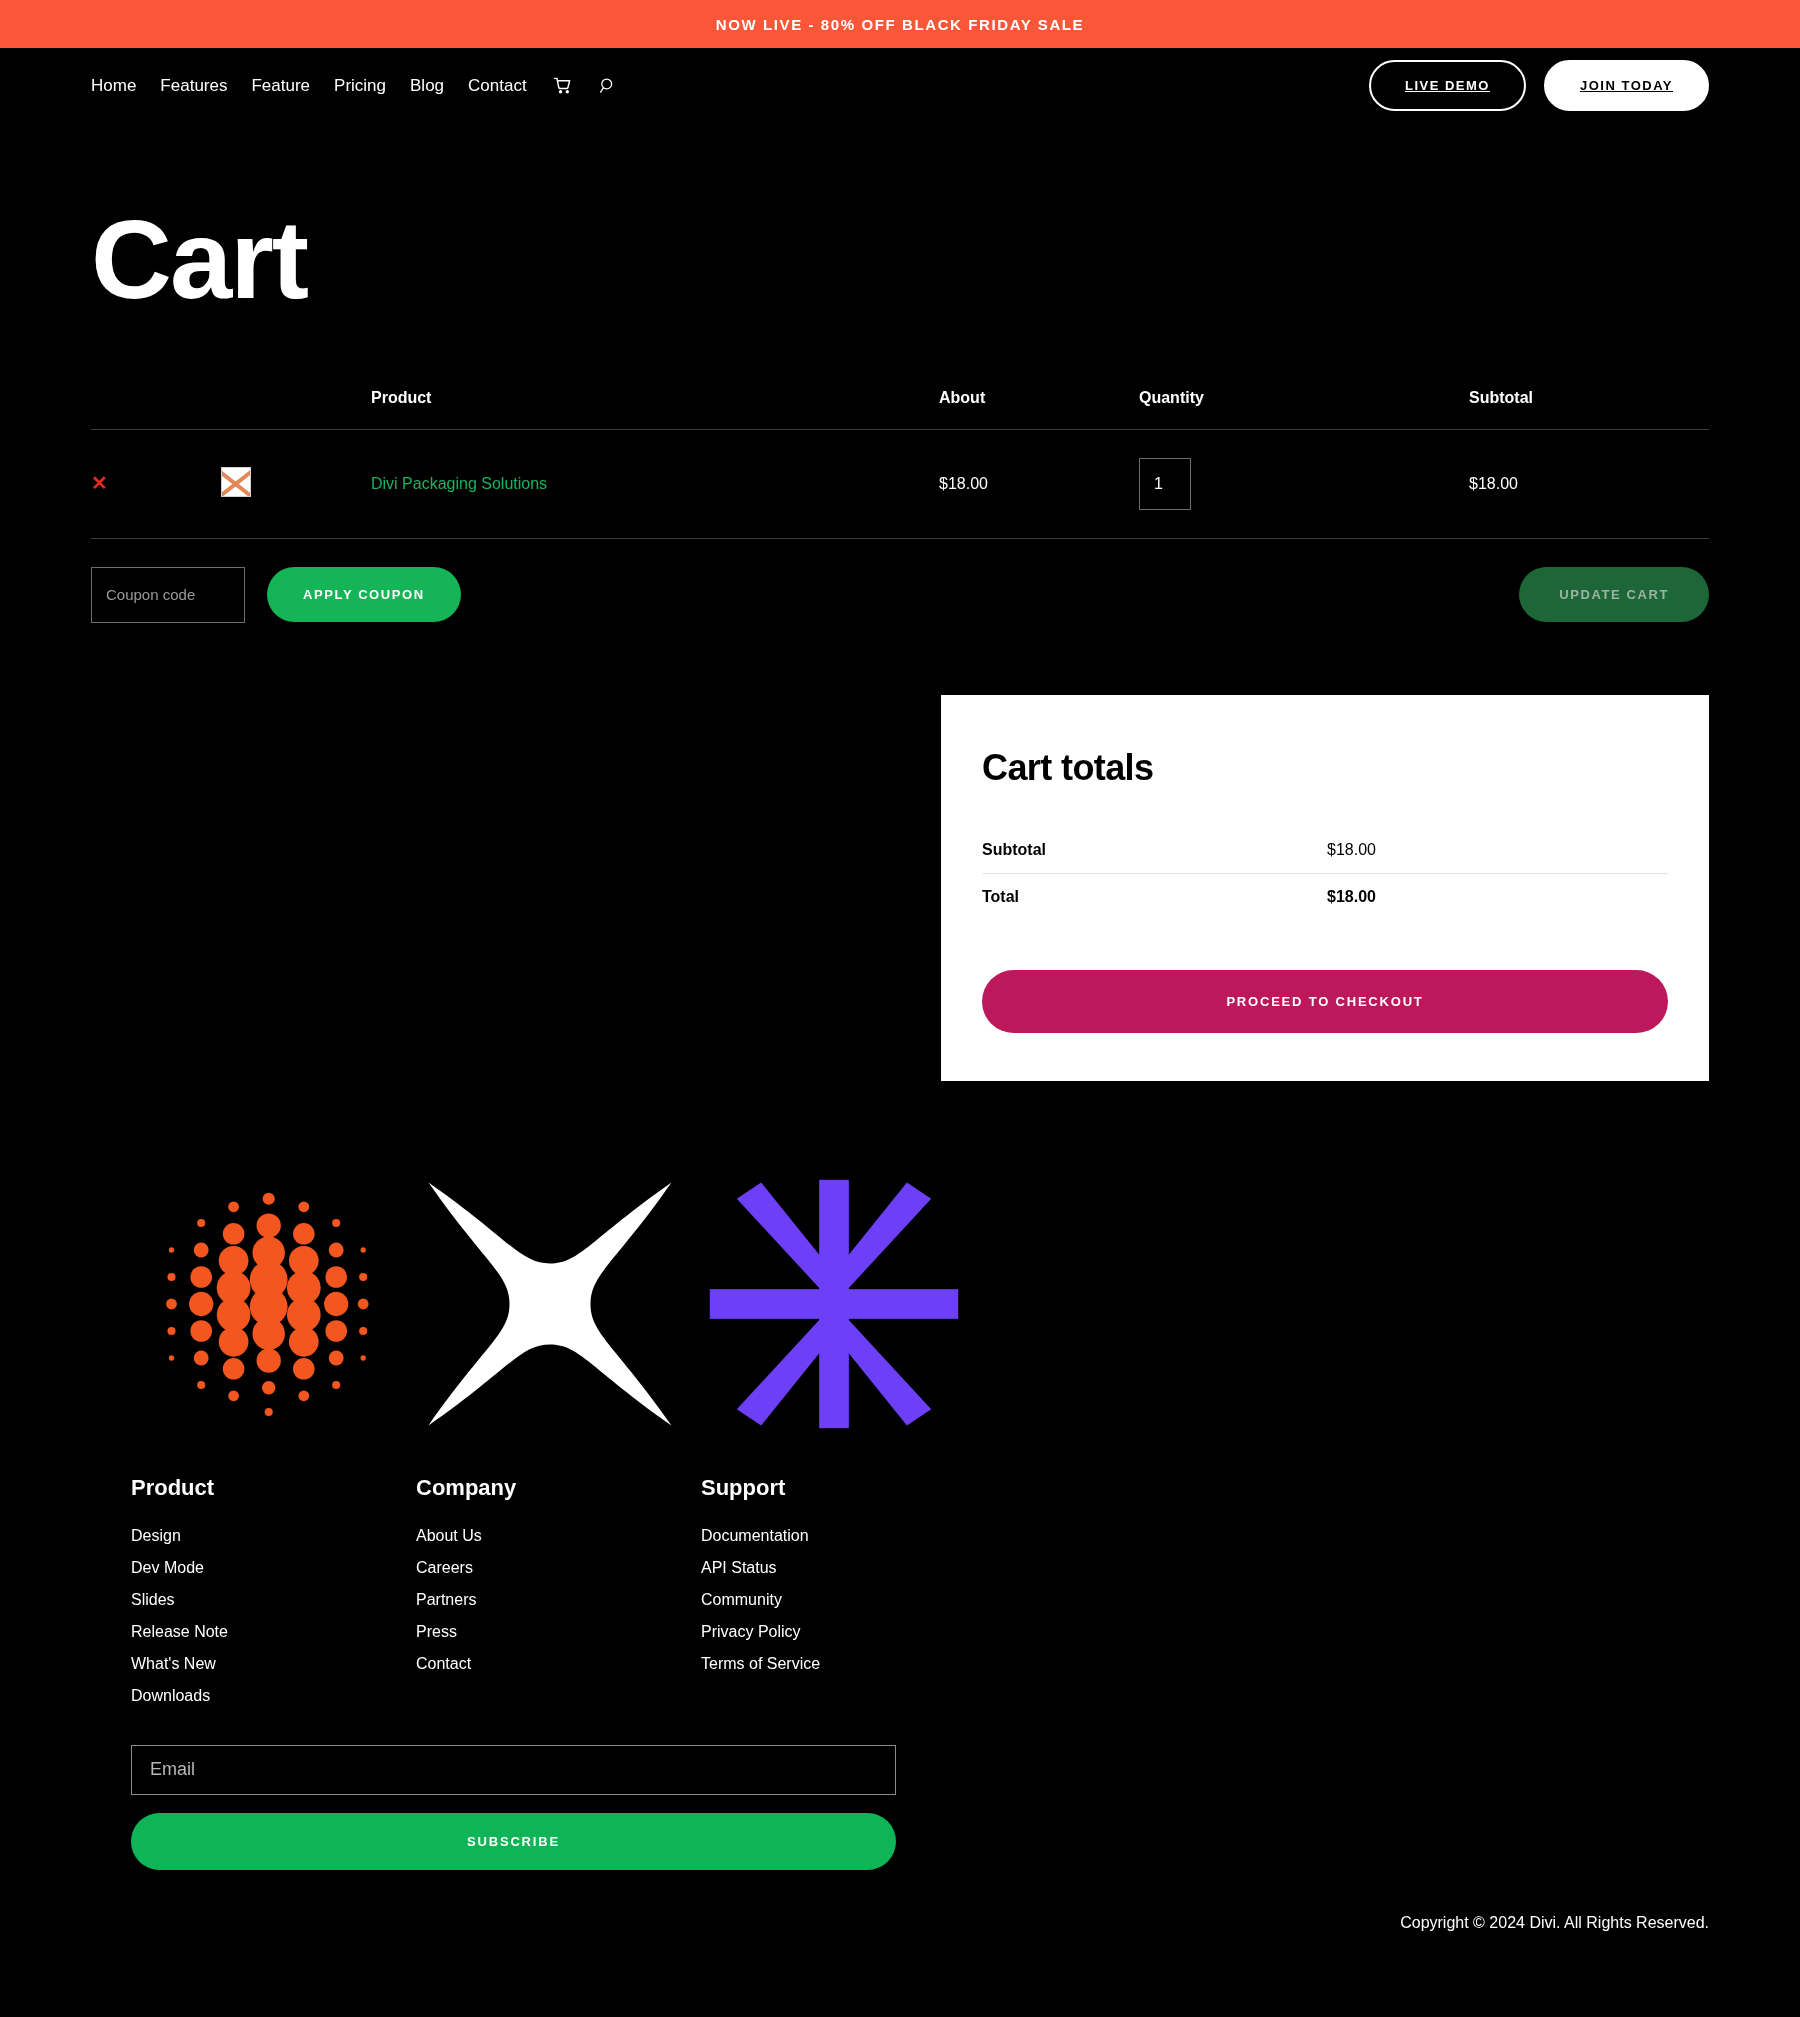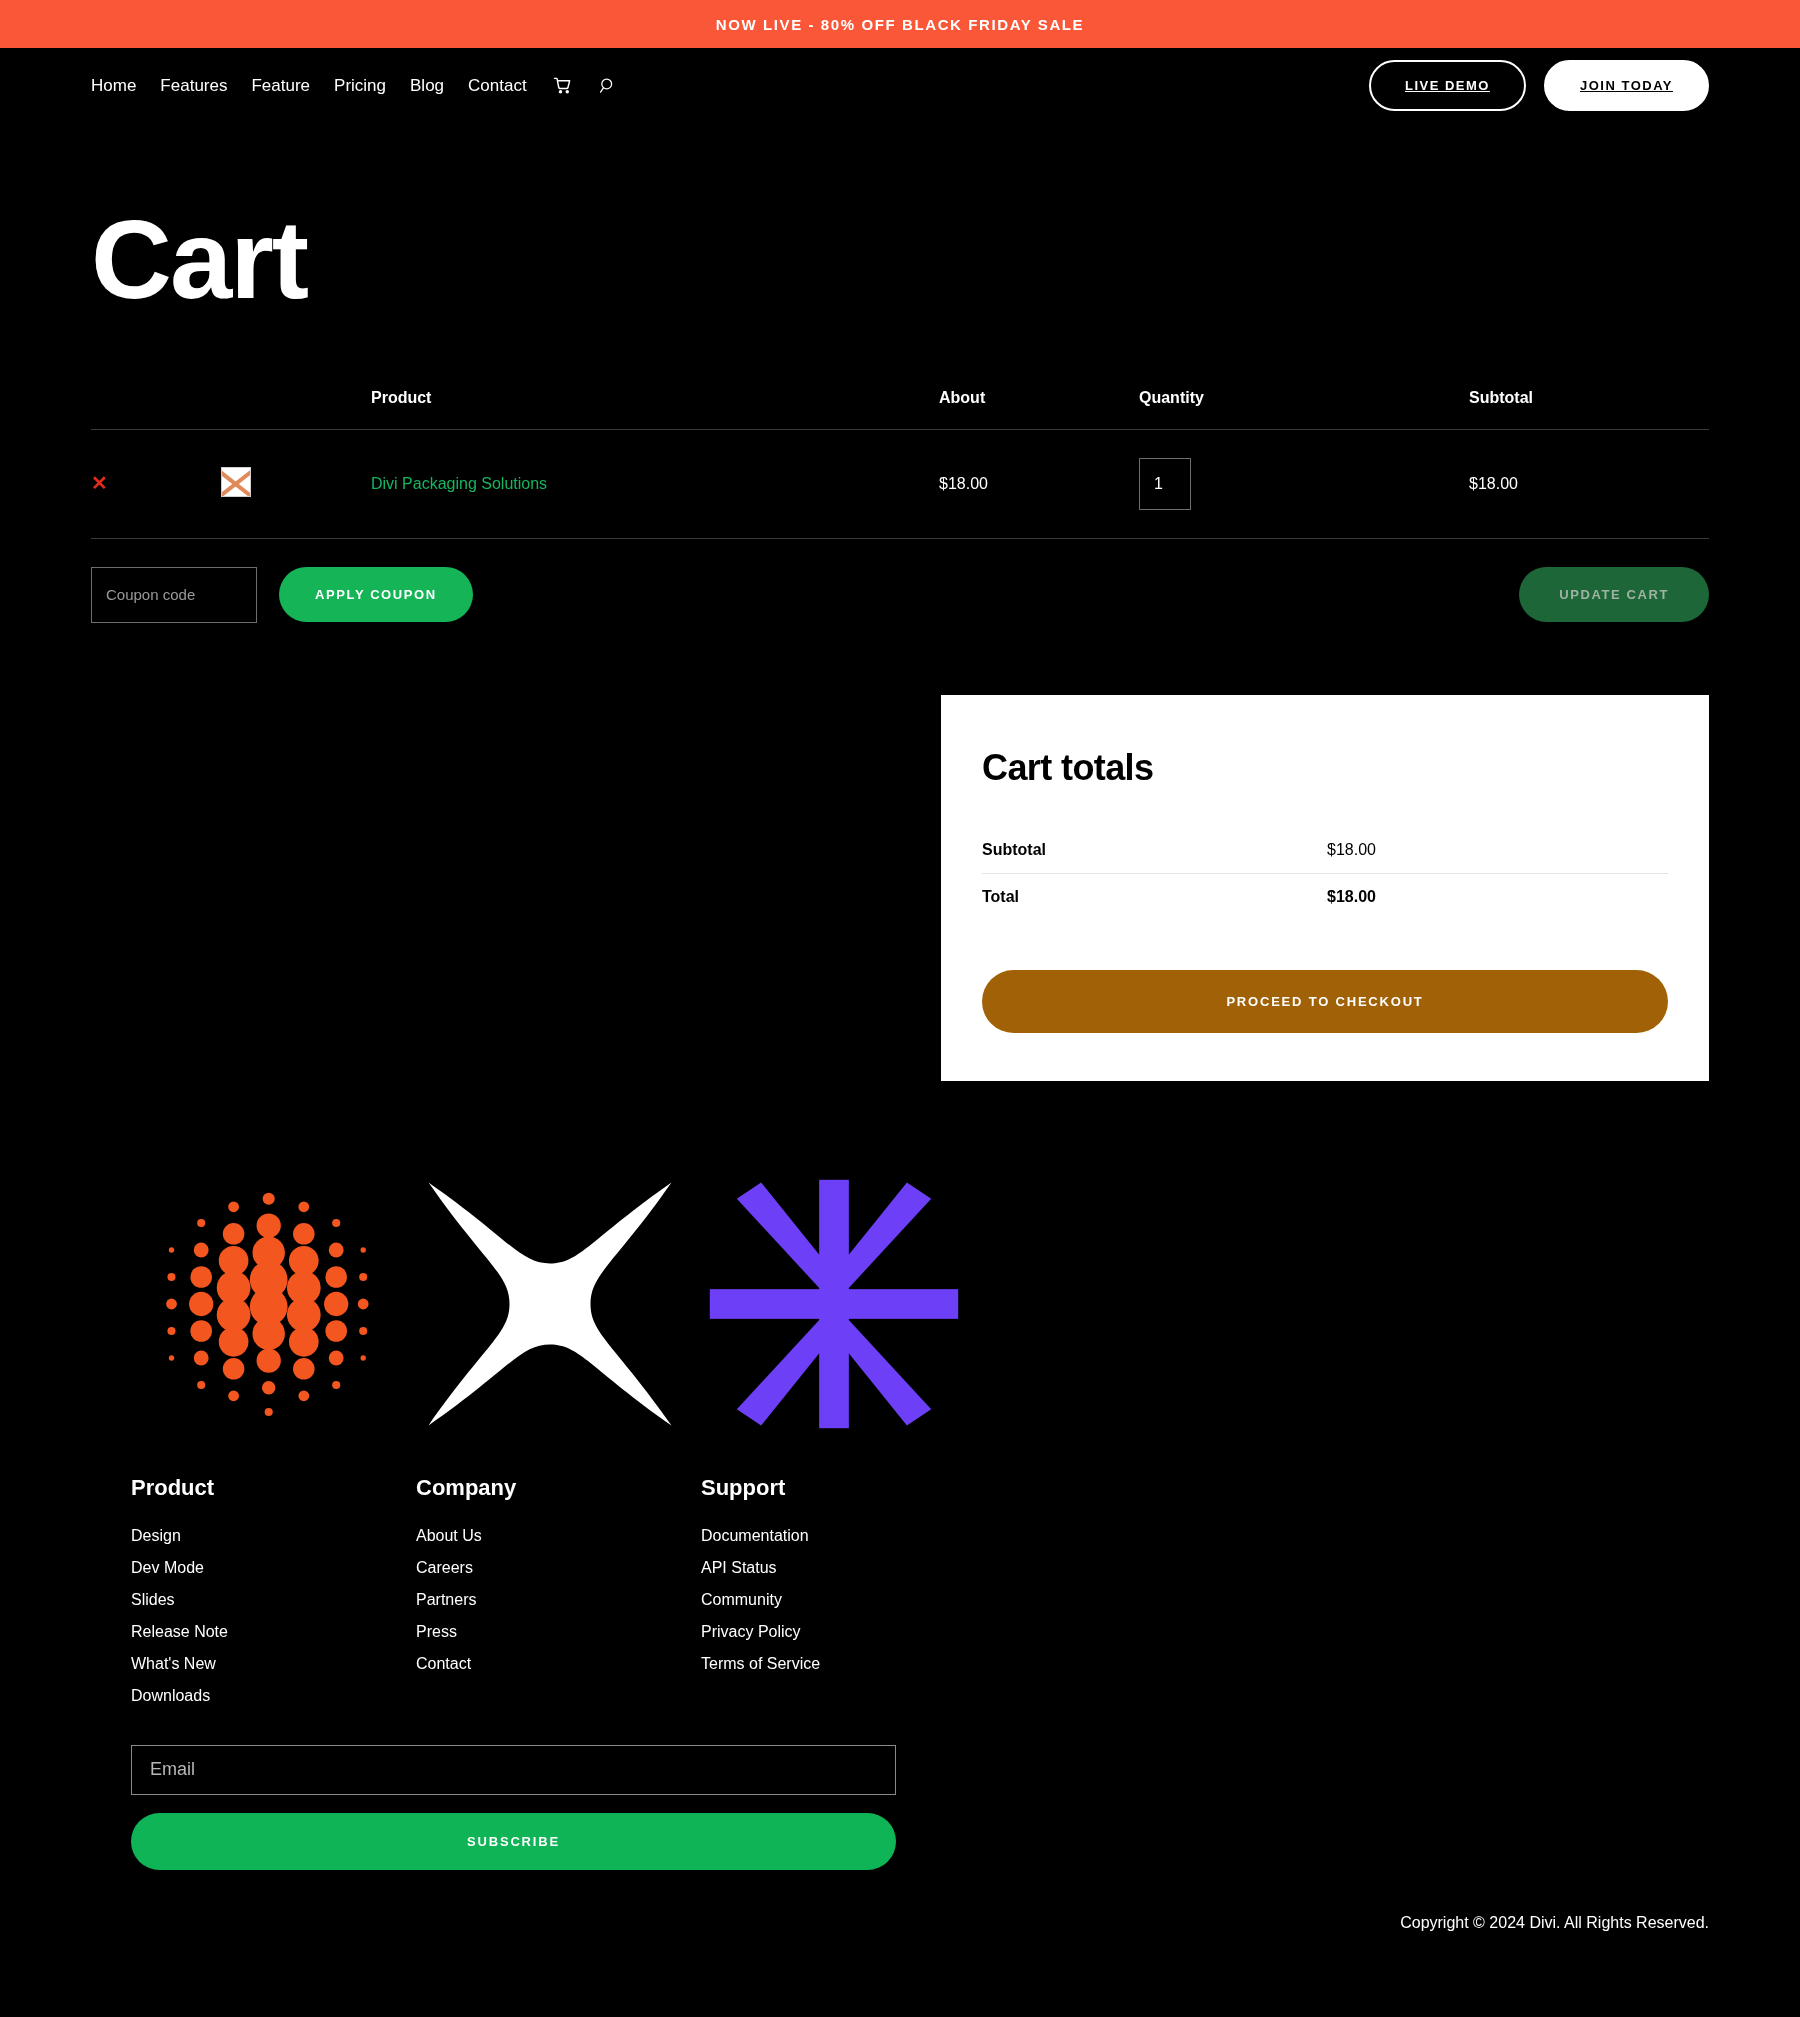--- a/index.html
+++ b/index.html
@@ -166,21 +166,21 @@
     border-radius: 0;
   }
 
   
   .coupon-row {
     display: flex;
     align-items: center;
     padding: 28px 91px 0 91px;
   }
   .coupon-input {
-    width: 166px;
+    width: 154px;
     height: 56px;
     background: transparent;
     border: 1px solid #6d6d6d;
     color: #ffffff;
     font-size: 15px;
     font-family: "Liberation Sans", sans-serif;
     padding: 0 14px;
   }
   .coupon-input::placeholder { color: #9a9a9a; }
   .btn-green {
@@ -236,21 +236,21 @@
     font-weight: 700;
   }
   .totals-value { color: #000000; font-size: 16px; }
   .totals-value.bold { font-weight: 700; }
   .btn-checkout {
     display: block;
     width: 100%;
     margin-top: 50px;
     padding: 24px 0;
     text-align: center;
-    background: #a16207;
+    background: #be185d;
     color: #ffffff;
     border: none;
     border-radius: 999px;
     font-size: 13px;
     font-weight: 700;
     letter-spacing: 1.8px;
     text-transform: uppercase;
     cursor: pointer;
     font-family: "Liberation Sans", sans-serif;
   }

